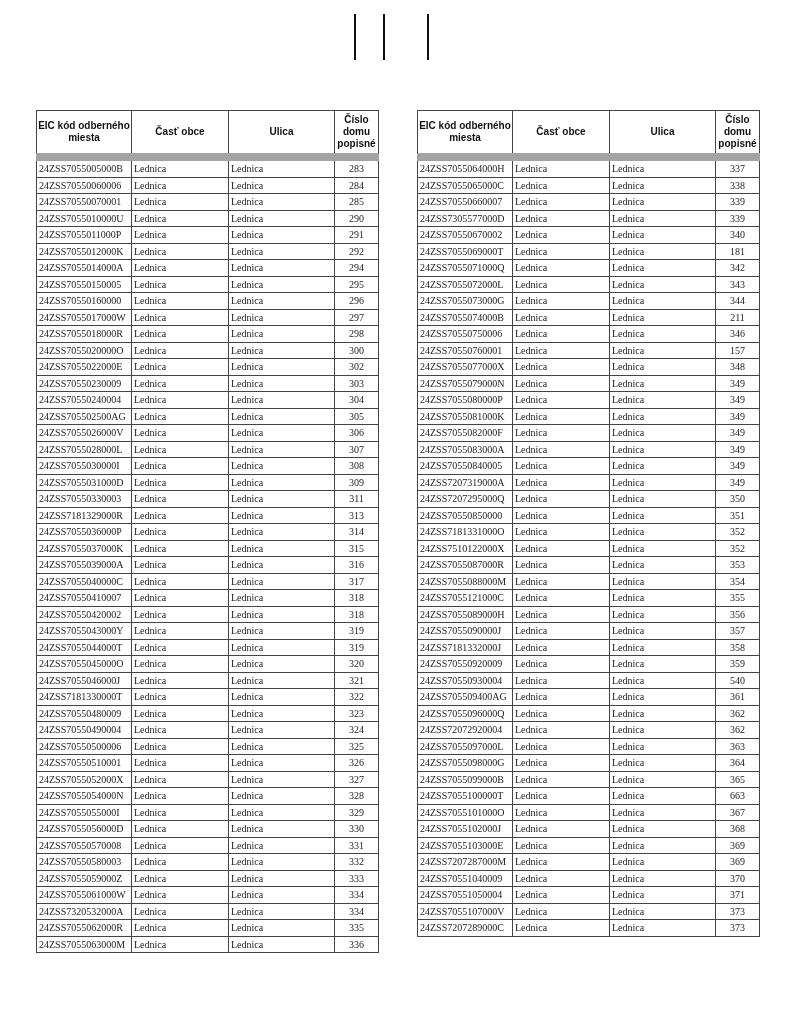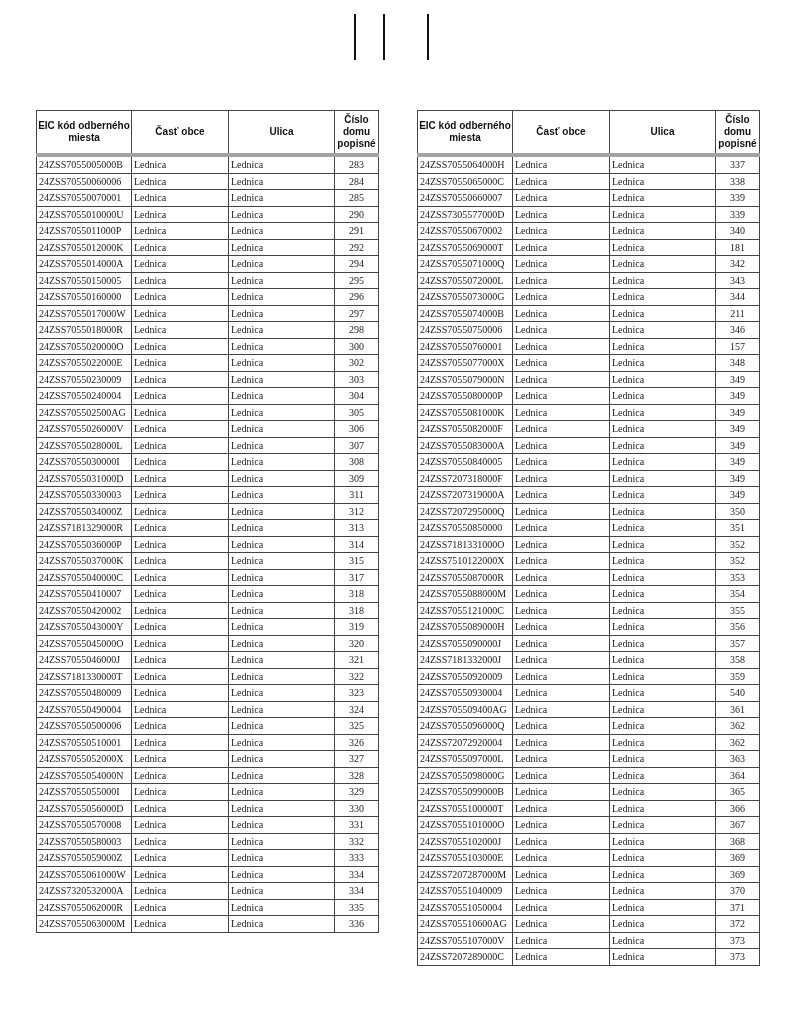--- a/index.html
+++ b/index.html
@@ -5,21 +5,21 @@
   html, body { margin:0; padding:0; background:#fff; }
   body { width:791px; height:1024px; position:relative; overflow:hidden; font-family:"Liberation Serif", serif; color:#222; }
   .bar { position:absolute; top:14px; width:2px; height:46px; background:#111; }
   .tbl { position:absolute; top:110px; border-collapse:collapse; table-layout:fixed; }
   .tbl.left { left:36px; }
   .tbl.right { left:417px; }
   .tbl th, .tbl td { border:1px solid #444; padding:0; overflow:hidden; white-space:nowrap; }
   .tbl th { font-family:"Liberation Sans", sans-serif; font-weight:bold; font-size:10px; line-height:12px; height:42px; text-align:center; white-space:normal; color:#111; }
   .tbl td { font-size:10px; height:15.5px; line-height:15px; padding-left:2px; }
   .tbl td.num { text-align:center; padding-left:0; }
-  .tbl thead tr { border-bottom:4px solid #a3a3a3; }
+  .tbl thead tr { border-bottom:8px solid #a3a3a3; }
   col.c1 { width:95px; } col.c2 { width:97px; } col.c3 { width:106px; } col.c4 { width:44px; }
 </style>
 </head>
 <body>
 
 <div class="bar" style="left:354px;"></div>
 <div class="bar" style="left:383px;"></div>
 <div class="bar" style="left:427px;"></div>
 
 <table class="tbl left">
@@ -158,63 +158,69 @@
         <td>Lednica</td>
         <td class="num">309</td>
       </tr>
       <tr>
         <td>24ZSS70550330003</td>
         <td>Lednica</td>
         <td>Lednica</td>
         <td class="num">311</td>
       </tr>
       <tr>
-        <td>24ZSS7055034000Z</td>
-        <td>Lednica</td>
-        <td>Lednica</td>
-        <td class="num">312</td>
-      </tr>
-      <tr>
         <td>24ZSS7181329000R</td>
         <td>Lednica</td>
         <td>Lednica</td>
         <td class="num">313</td>
       </tr>
       <tr>
         <td>24ZSS7055036000P</td>
         <td>Lednica</td>
         <td>Lednica</td>
         <td class="num">314</td>
       </tr>
       <tr>
         <td>24ZSS7055037000K</td>
         <td>Lednica</td>
         <td>Lednica</td>
         <td class="num">315</td>
       </tr>
       <tr>
+        <td>24ZSS7055039000A</td>
+        <td>Lednica</td>
+        <td>Lednica</td>
+        <td class="num">316</td>
+      </tr>
+      <tr>
         <td>24ZSS7055040000C</td>
         <td>Lednica</td>
         <td>Lednica</td>
         <td class="num">317</td>
       </tr>
       <tr>
         <td>24ZSS70550410007</td>
         <td>Lednica</td>
         <td>Lednica</td>
         <td class="num">318</td>
       </tr>
       <tr>
         <td>24ZSS70550420002</td>
         <td>Lednica</td>
         <td>Lednica</td>
         <td class="num">318</td>
       </tr>
       <tr>
         <td>24ZSS7055043000Y</td>
+        <td>Lednica</td>
+        <td>Lednica</td>
+        <td class="num">319</td>
+      </tr>
+      <tr>
+        <td>24ZSS7055044000T</td>
         <td>Lednica</td>
         <td>Lednica</td>
         <td class="num">319</td>
       </tr>
       <tr>
         <td>24ZSS7055045000O</td>
         <td>Lednica</td>
         <td>Lednica</td>
         <td class="num">320</td>
       </tr>
@@ -447,32 +453,26 @@
         <td>Lednica</td>
         <td class="num">349</td>
       </tr>
       <tr>
         <td>24ZSS70550840005</td>
         <td>Lednica</td>
         <td>Lednica</td>
         <td class="num">349</td>
       </tr>
       <tr>
-        <td>24ZSS7207318000F</td>
+        <td>24ZSS7207319000A</td>
         <td>Lednica</td>
         <td>Lednica</td>
         <td class="num">349</td>
       </tr>
       <tr>
-        <td>24ZSS7207319000A</td>
-        <td>Lednica</td>
-        <td>Lednica</td>
-        <td class="num">349</td>
-      </tr>
-      <tr>
         <td>24ZSS7207295000Q</td>
         <td>Lednica</td>
         <td>Lednica</td>
         <td class="num">350</td>
       </tr>
       <tr>
         <td>24ZSS70550850000</td>
         <td>Lednica</td>
         <td>Lednica</td>
         <td class="num">351</td>
@@ -570,21 +570,21 @@
       <tr>
         <td>24ZSS7055099000B</td>
         <td>Lednica</td>
         <td>Lednica</td>
         <td class="num">365</td>
       </tr>
       <tr>
         <td>24ZSS7055100000T</td>
         <td>Lednica</td>
         <td>Lednica</td>
-        <td class="num">366</td>
+        <td class="num">663</td>
       </tr>
       <tr>
         <td>24ZSS7055101000O</td>
         <td>Lednica</td>
         <td>Lednica</td>
         <td class="num">367</td>
       </tr>
       <tr>
         <td>24ZSS7055102000J</td>
         <td>Lednica</td>
@@ -607,26 +607,20 @@
         <td>24ZSS70551040009</td>
         <td>Lednica</td>
         <td>Lednica</td>
         <td class="num">370</td>
       </tr>
       <tr>
         <td>24ZSS70551050004</td>
         <td>Lednica</td>
         <td>Lednica</td>
         <td class="num">371</td>
-      </tr>
-      <tr>
-        <td>24ZSS705510600AG</td>
-        <td>Lednica</td>
-        <td>Lednica</td>
-        <td class="num">372</td>
       </tr>
       <tr>
         <td>24ZSS7055107000V</td>
         <td>Lednica</td>
         <td>Lednica</td>
         <td class="num">373</td>
       </tr>
       <tr>
         <td>24ZSS7207289000C</td>
         <td>Lednica</td>

